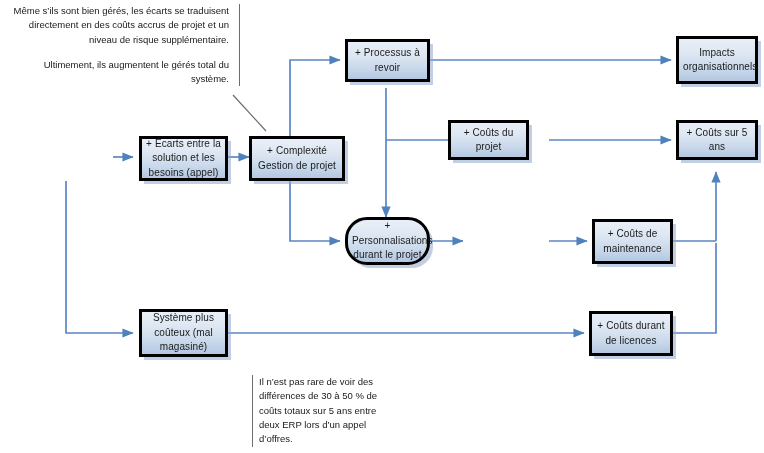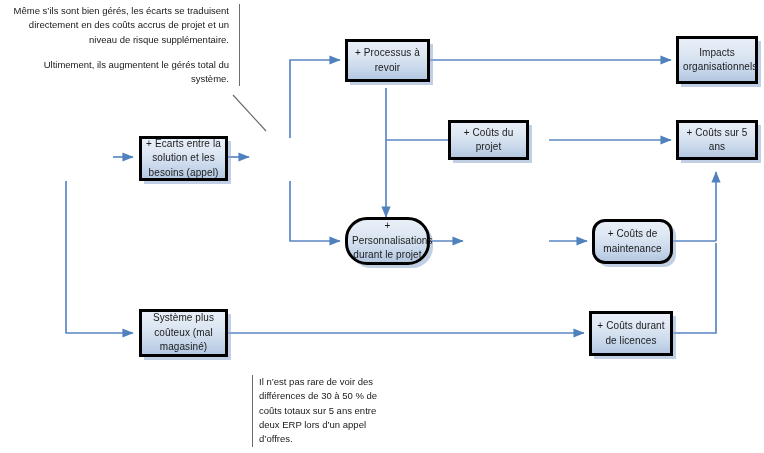--- a/index.html
+++ b/index.html
@@ -105,20 +105,23 @@
 
   <div class="note note-bottom">
     <div>Il n’est pas rare de voir des différences de 30 à 50 % de coûts totaux sur 5 ans entre deux ERP lors d’un appel d’offres.</div>
   </div>
 
 
   <div class="node" style="left:139px;top:136px;width:89px;height:45px;">
     <span>+ Écarts entre la solution et les besoins (appel)</span>
   </div>
 
+  <div class="node" style="left:249px;top:136px;width:96px;height:45px;">
+    <span>+ Complexité Gestion de projet</span>
+  </div>
 
   <div class="node" style="left:345px;top:39px;width:85px;height:43px;">
     <span>+ Processus à revoir</span>
   </div>
 
   <div class="node" style="left:676px;top:36px;width:82px;height:48px;">
     <span>Impacts organisationnels</span>
   </div>
 
   <div class="node" style="left:448px;top:120px;width:81px;height:40px;">
@@ -127,21 +130,21 @@
 
   <div class="node" style="left:676px;top:120px;width:82px;height:40px;">
     <span>+ Coûts sur 5 ans</span>
   </div>
 
   <div class="node" style="left:345px;top:217px;width:85px;height:48px;border-radius:22px;">
     <span>+ Personnalisations durant le projet</span>
   </div>
 
 
-  <div class="node" style="left:592px;top:219px;width:81px;height:45px;border-radius:13px;">
+  <div class="node" style="left:592px;top:219px;width:81px;height:45px;">
     <span>+ Coûts de maintenance</span>
   </div>
 
   <div class="node" style="left:139px;top:309px;width:89px;height:48px;">
     <span>Système plus coûteux (mal magasiné)</span>
   </div>
 
   <div class="node" style="left:589px;top:311px;width:84px;height:45px;">
     <span>+ Coûts durant de licences</span>
   </div>

